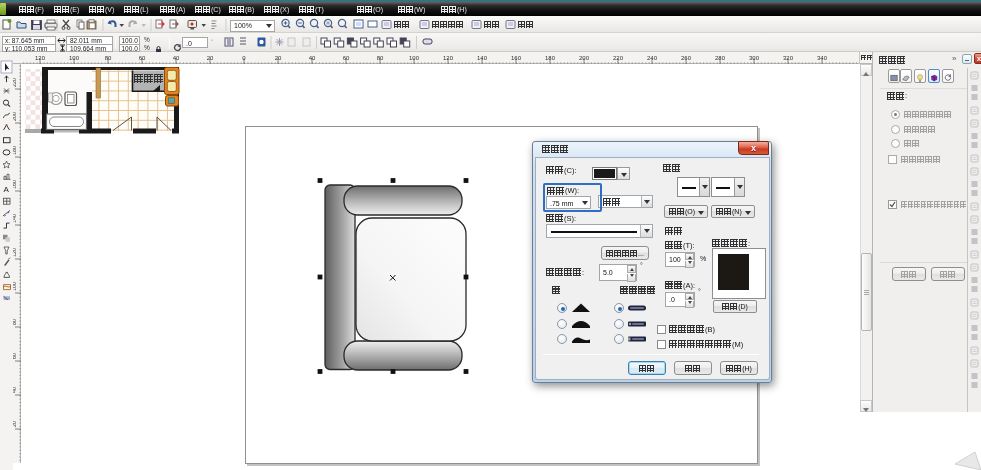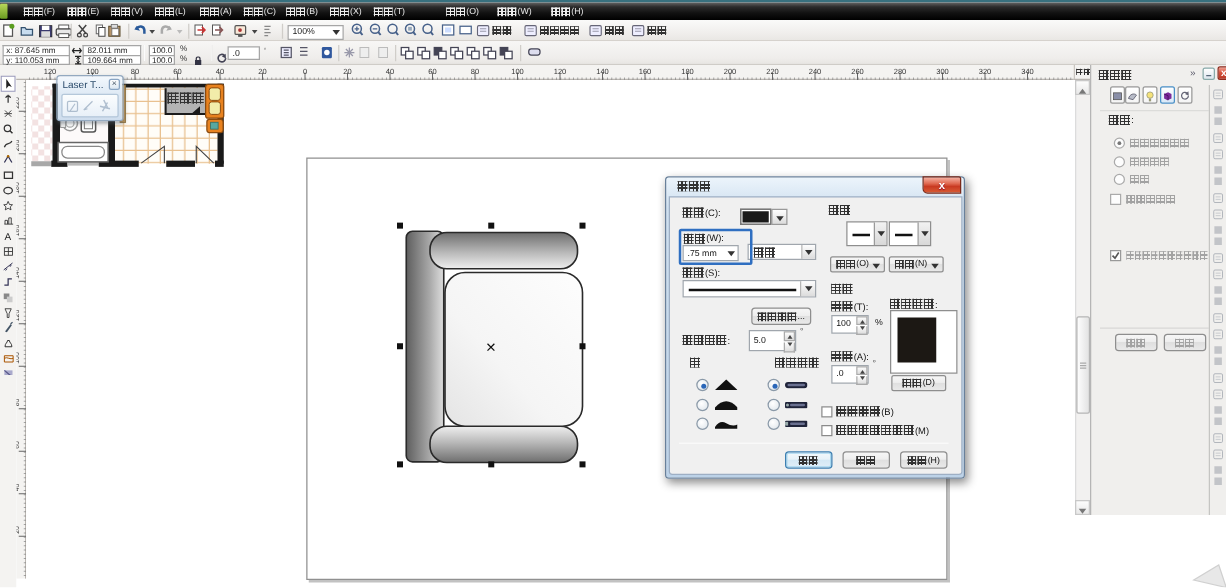--- a/index.html
+++ b/index.html
@@ -769,32 +769,20 @@
       <rect x="46.5" y="32.5" width="6.5" height="8.5" fill="#fff" stroke="#777" stroke-width=".8"></rect>
       <rect x="25.5" y="52" width="40" height="15.5" fill="#fff" stroke="#666" stroke-width="1.2"></rect>
       <rect x="28.5" y="55" width="34" height="9.5" rx="4.5" fill="#fff" stroke="#888" stroke-width="1"></rect>
       <rect x="75" y="6" width="4.5" height="30" fill="#c99a55" stroke="#8a6a30" stroke-width=".6"></rect>
     </svg>
 <div class="lbl" style="left:134px;top:74px">
       <i class="hz" style="width:9px;height:9px;margin-right:1px"></i>
       <i class="hz" style="width:9px;height:9px;margin-right:1px"></i>
       <i class="hz" style="width:9px;height:9px;margin-right:1px"></i>
     </div>
-<div class="a" style="left:45px;top:60px;width:54px;height:37px;background:linear-gradient(180deg,#f3f8fd,#dfeaf5 40%,#cfdeee);border:1px solid #93a9c0;border-radius:3px;box-shadow:1px 2px 3px rgba(80,90,100,.45)">
-      <div style="position:absolute;left:4px;top:2px;font-size:8px;color:#2a4a6a;font-family:'Liberation Sans'">Laser T...</div>
-      <div style="position:absolute;right:2px;top:2px;width:9px;height:9px;background:linear-gradient(180deg,#fdfdfd,#dde8f2);border:1px solid #89a4c2;border-radius:2px;font-size:7px;line-height:7px;text-align:center;color:#456">×</div>
-      <div style="position:absolute;left:3px;top:14px;width:46px;height:19px;background:linear-gradient(180deg,#fbfdfe,#e8f0f8);border:1px solid #b5c8da;border-radius:2px"><svg width="46" height="19" viewBox="0 0 46 19" style="opacity:.55">
-          <g stroke="#7a92ac" fill="none" stroke-width="1">
-            <rect x="4" y="5" width="8" height="8" rx="1"></rect>
-            <path d="M6 13 L10 7"></path>
-            <path d="M17 12 L24 5 M17 12 l3 -1"></path>
-            <path d="M33 4 l3 6 M30 9 l8 2 M36 6 l-4 7" stroke-width="1.2"></path>
-          </g>
-        </svg></div>
-    </div>
 <svg class="a" style="left:310px;top:170px" width="165" height="215" viewBox="0 0 165 215">
       <defs>
         <linearGradient id="gback" x1="0" y1="0" x2="1" y2="0">
           <stop offset="0" stop-color="#5e5e5e"></stop>
           <stop offset=".62" stop-color="#a8a8a8"></stop>
           <stop offset="1" stop-color="#dedede"></stop>
         </linearGradient>
         <linearGradient id="garmt" x1="0" y1="0" x2="0" y2="1">
           <stop offset="0" stop-color="#6e6e6e"></stop>
           <stop offset=".55" stop-color="#b8b8b8"></stop>

